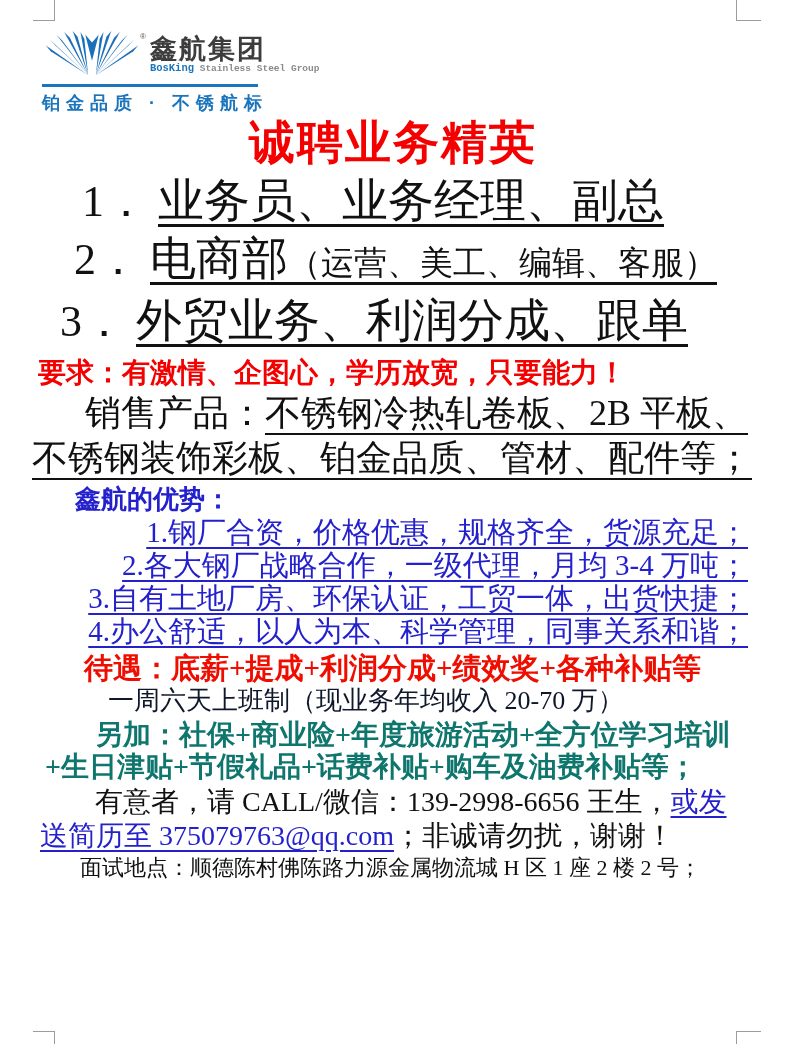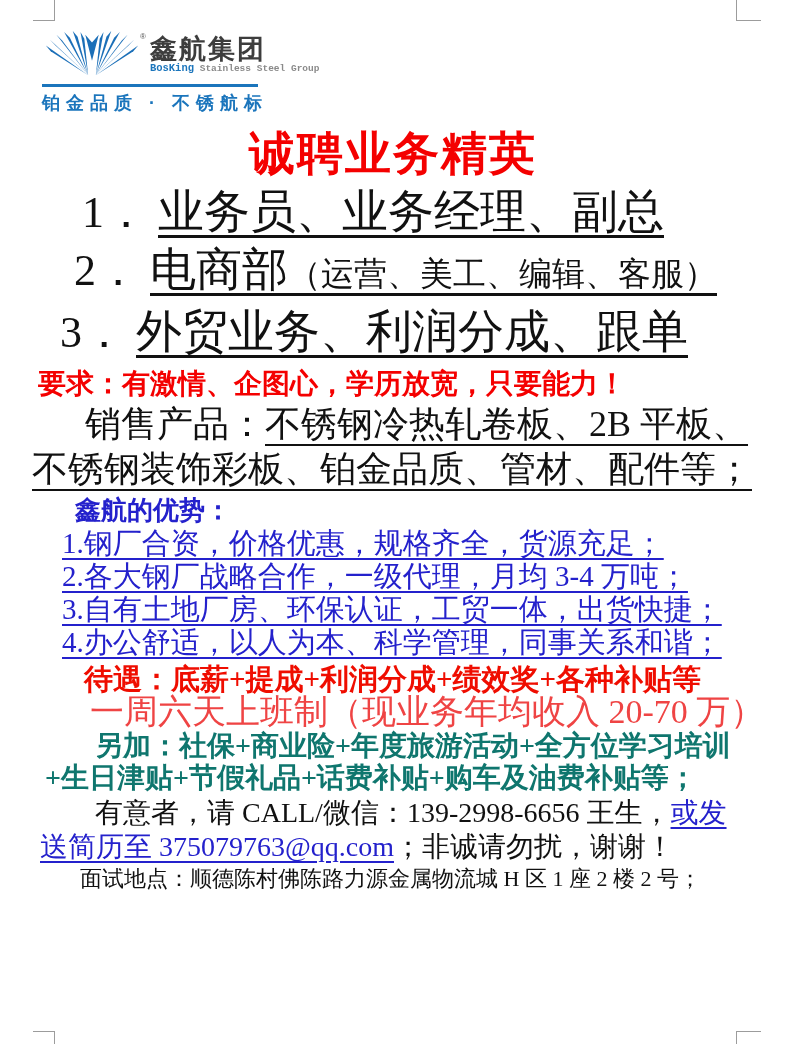--- a/index.html
+++ b/index.html
@@ -25,45 +25,45 @@
   .brand-top { display:flex; align-items:flex-start; }
   .wing { width:100px; height:50px; flex:0 0 auto; position:relative; }
   .reg { font-family:"Liberation Sans",sans-serif; font-size:8px; color:#555; position:relative; top:2px; left:-2px; }
   .brand-text { margin-left:2px; padding-top:5px; }
   .brand-cn { font-size:27px; font-weight:bold; color:#3d3d3d; letter-spacing:2px; line-height:28px; font-family:"Liberation Sans",sans-serif; }
   .brand-en { font-size:9.5px; line-height:11px; font-family:Liberation Mono, monospace; font-weight:bold; color:#8a8a8a; white-space:nowrap; }
   .brand-en .bosking { color:#1b75bc; font-size:10.5px; }
   .brand-rule { height:3px; background:#1b75bc; margin-top:4px; }
   .brand-tagline { margin-top:4px; font-size:18px; font-weight:bold; color:#1b75bc; letter-spacing:6px; white-space:nowrap; font-family:"Liberation Sans",sans-serif; }
 
-  .title { text-align:center; font-size:46px; font-weight:bold; color:#f40000; line-height:54px; margin-top:12px; letter-spacing:2px; }
+  .title { text-align:center; font-size:46px; font-weight:bold; color:#f40000; line-height:54px; margin-top:1px; letter-spacing:2px; }
 
   .positions { margin-top:2px; }
   .pos-line { font-size:46px; line-height:57px; white-space:nowrap; }
   .pos-1 { margin-left:44px; } .pos-2 { margin-left:36px; } .pos-3 { margin-left:22px; }
   .pos-num { font-size:44px; margin-right:10px; }
   .u { text-decoration:underline; text-decoration-thickness:3px; text-underline-offset:8px; }
   .pos-sub { font-size:33px; }
 
   .requirement { margin-top:4px; font-family:"Liberation Sans",sans-serif;
                  font-weight:bold; font-size:28px; line-height:37px; color:#f40000; white-space:nowrap; }
 
   .products { margin-top:0; font-size:36px; }
   .u2 { text-decoration:underline; text-decoration-thickness:2px; text-underline-offset:8px; }
   .p-line1 { margin-left:47px; line-height:45px; white-space:nowrap; }
   .p-line2 { margin-left:-6px; line-height:45px; white-space:nowrap; }
 
   .advantages { margin-top:3px; color:#2421cc; }
   .adv-head { margin-left:37px; font-size:26px; font-weight:bold; line-height:32px; }
   .adv-item { margin-left:24px; font-size:29px; line-height:33px; white-space:nowrap;
-              text-decoration:underline; text-decoration-thickness:1.5px; text-underline-offset:5px; }
+              text-decoration:underline; text-decoration-thickness:1.5px; text-underline-offset:5px;text-align:right; }
 
   .treatment { margin-top:4px; }
   .t1 { margin-left:46px; font-size:29px; font-weight:bold; color:#ef0d00; line-height:33px; white-space:nowrap; }
-  .t2 { margin-left:52px; font-size:34px; color:#ef4444; line-height:32px; white-space:nowrap; }
+  .t2 { margin-left:70px; font-size:26px; color:#0f172a; line-height:32px; white-space:nowrap; }
 
   .extra { margin-top:2px; color:#0f766e; font-weight:bold; }
   .e1 { margin-left:57px; font-size:28px; line-height:32px; white-space:nowrap; }
   .e2 { margin-left:7px;  font-size:28px; line-height:31px; white-space:nowrap; }
 
   .contact { margin-top:3px; font-size:28px; }
   .c1 { margin-left:57px; line-height:34px; white-space:nowrap; }
   .c2 { margin-left:2px;  line-height:34px; white-space:nowrap; }
   .link { color:#2421cc; text-decoration:underline; text-decoration-thickness:1.5px; text-underline-offset:5px; cursor:pointer; }
 

